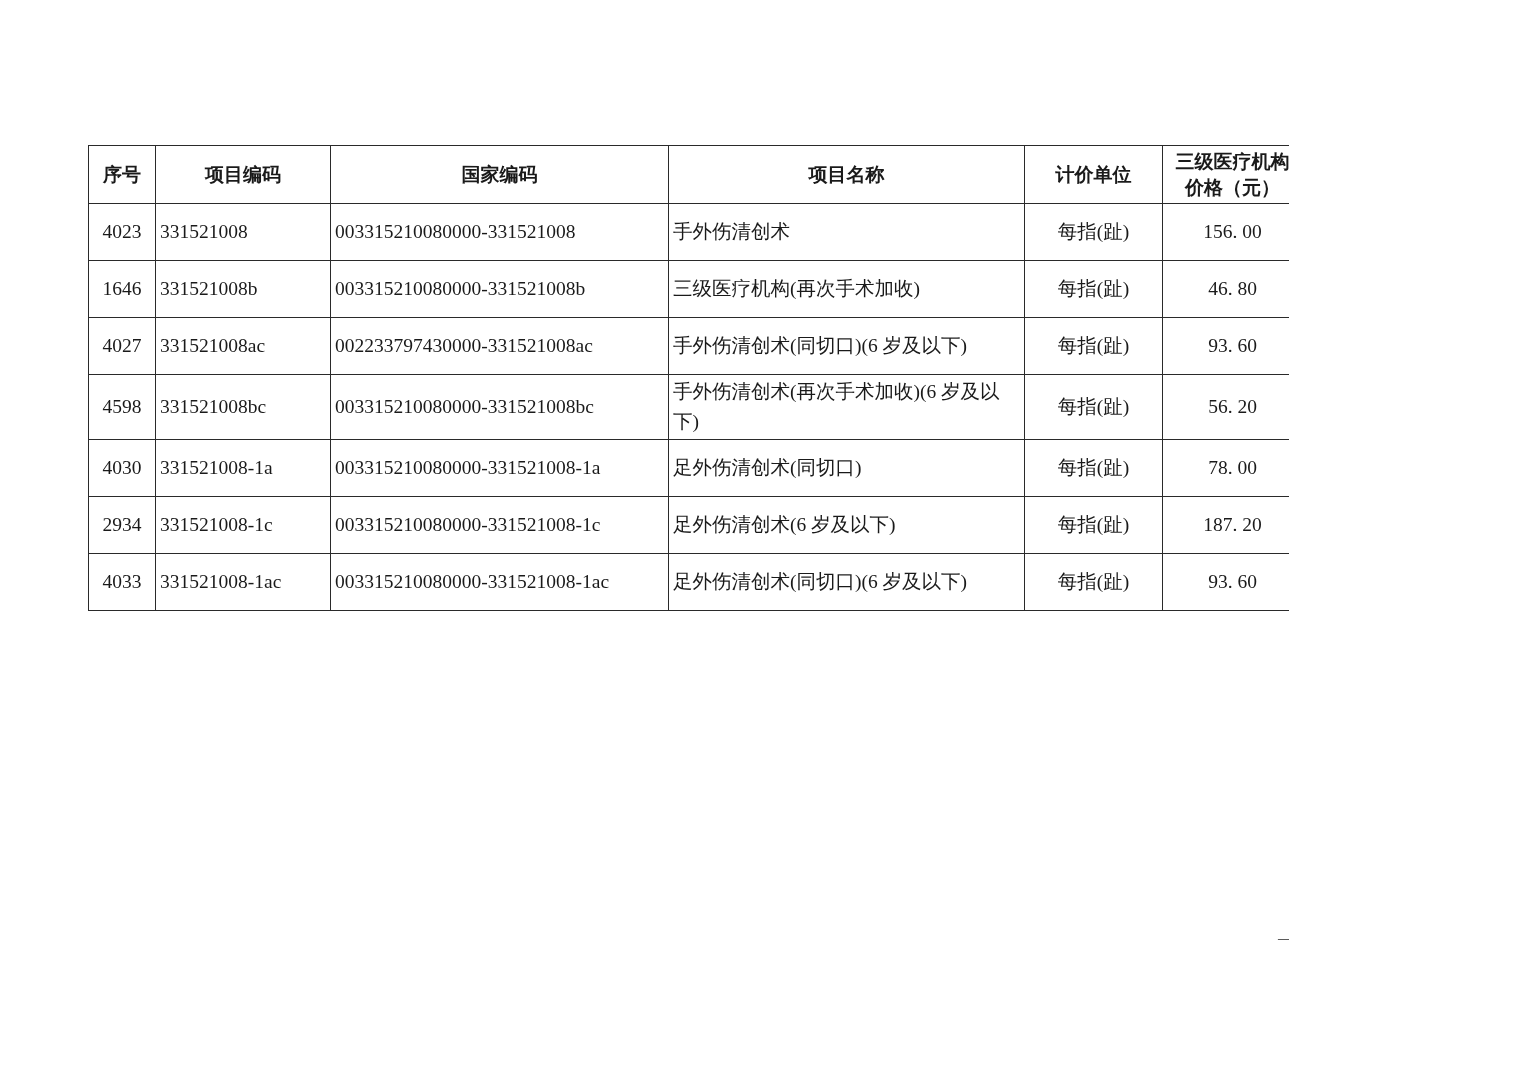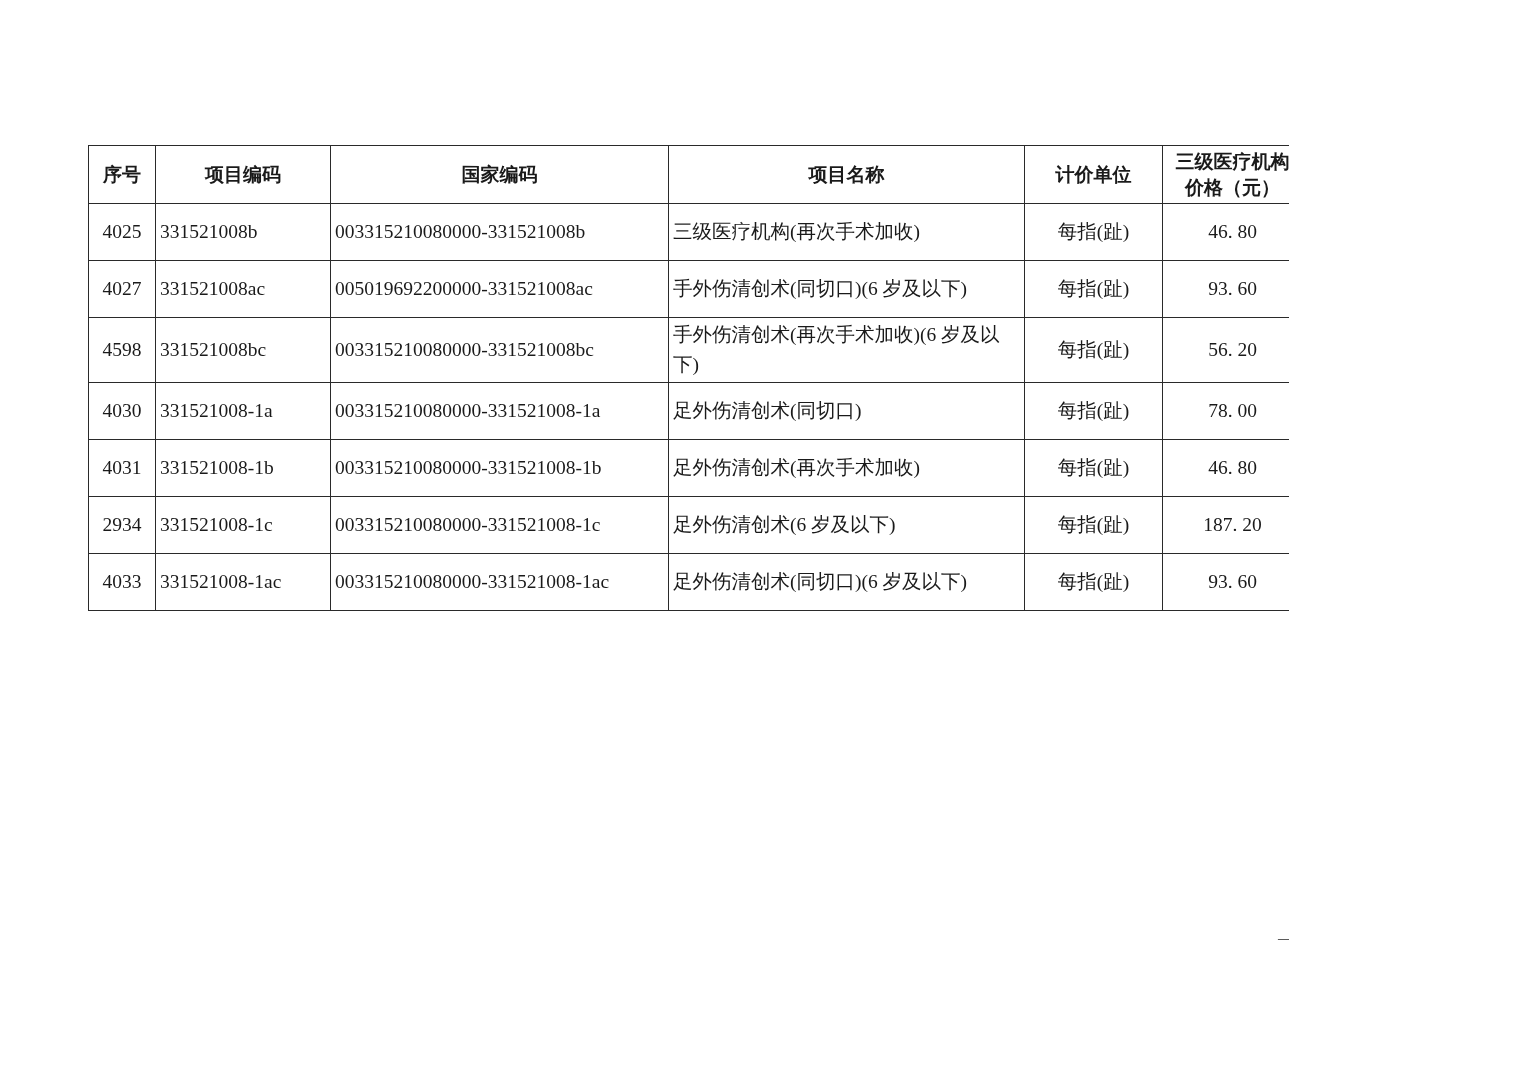--- a/index.html
+++ b/index.html
@@ -84,32 +84,41 @@
         <th>计价单位</th>
         <th>
           <span>三级医疗机构</span><br>
           <span>价格（元）</span>
         </th>
         <th>说明</th>
       </tr>
     </thead>
     <tbody>
       <tr>
-        <td class="c-center">4025</td>
+        <td class="c-center">4023</td>
+        <td class="c-left">331521008</td>
+        <td class="c-left">003315210080000-331521008</td>
+        <td class="c-left">手外伤清创术</td>
+        <td class="c-center">每指(趾)</td>
+        <td class="c-center">156. 00</td>
+        <td class="c-center"></td>
+      </tr>
+      <tr>
+        <td class="c-center">1646</td>
         <td class="c-left">331521008b</td>
         <td class="c-left">003315210080000-331521008b</td>
         <td class="c-left">三级医疗机构(再次手术加收)</td>
         <td class="c-center">每指(趾)</td>
         <td class="c-center">46. 80</td>
         <td class="c-center"></td>
       </tr>
       <tr>
         <td class="c-center">4027</td>
         <td class="c-left">331521008ac</td>
-        <td class="c-left">005019692200000-331521008ac</td>
+        <td class="c-left">002233797430000-331521008ac</td>
         <td class="c-left">手外伤清创术(同切口)(6 岁及以下)</td>
         <td class="c-center">每指(趾)</td>
         <td class="c-center">93. 60</td>
         <td class="c-center"></td>
       </tr>
       <tr>
         <td class="c-center">4598</td>
         <td class="c-left">331521008bc</td>
         <td class="c-left">003315210080000-331521008bc</td>
         <td class="c-left">手外伤清创术(再次手术加收)(6 岁及以下)</td>
@@ -117,29 +126,20 @@
         <td class="c-center">56. 20</td>
         <td class="c-center"></td>
       </tr>
       <tr>
         <td class="c-center">4030</td>
         <td class="c-left">331521008-1a</td>
         <td class="c-left">003315210080000-331521008-1a</td>
         <td class="c-left">足外伤清创术(同切口)</td>
         <td class="c-center">每指(趾)</td>
         <td class="c-center">78. 00</td>
-        <td class="c-center"></td>
-      </tr>
-      <tr>
-        <td class="c-center">4031</td>
-        <td class="c-left">331521008-1b</td>
-        <td class="c-left">003315210080000-331521008-1b</td>
-        <td class="c-left">足外伤清创术(再次手术加收)</td>
-        <td class="c-center">每指(趾)</td>
-        <td class="c-center">46. 80</td>
         <td class="c-center"></td>
       </tr>
       <tr>
         <td class="c-center">2934</td>
         <td class="c-left">331521008-1c</td>
         <td class="c-left">003315210080000-331521008-1c</td>
         <td class="c-left">足外伤清创术(6 岁及以下)</td>
         <td class="c-center">每指(趾)</td>
         <td class="c-center">187. 20</td>
         <td class="c-center"></td>

